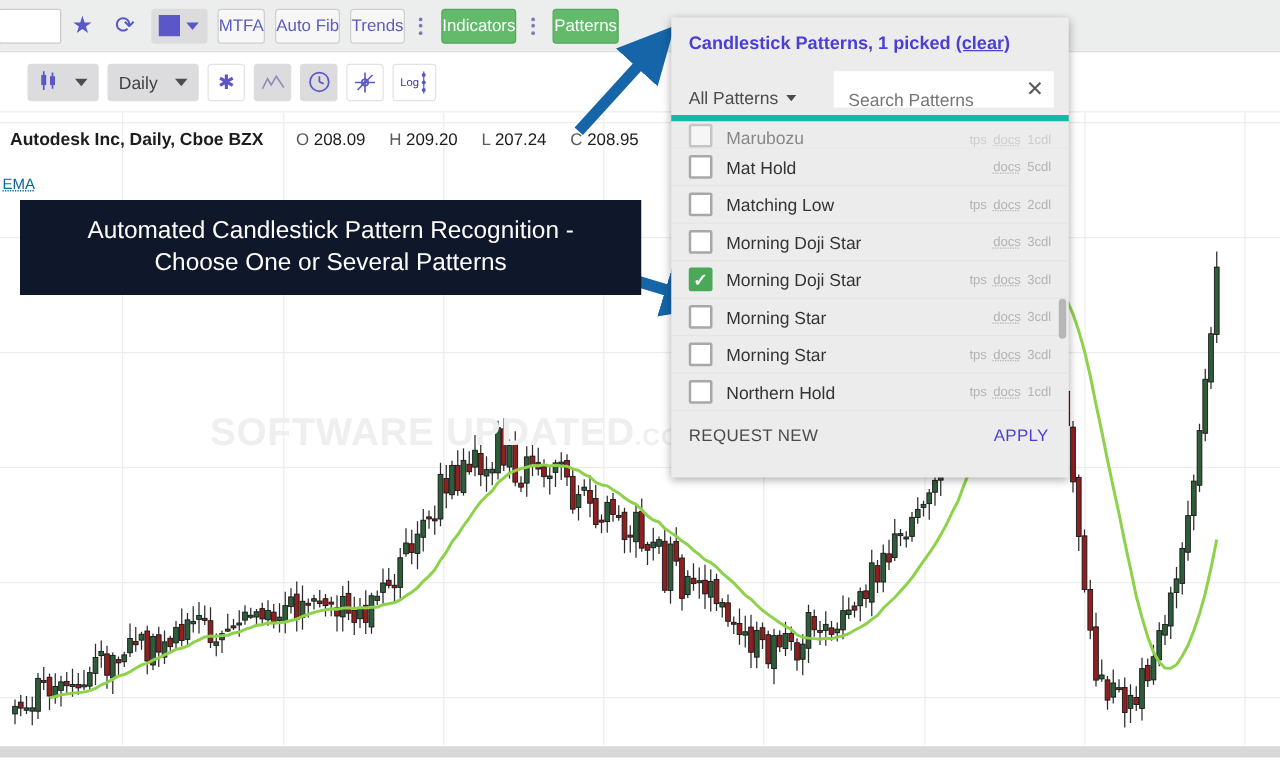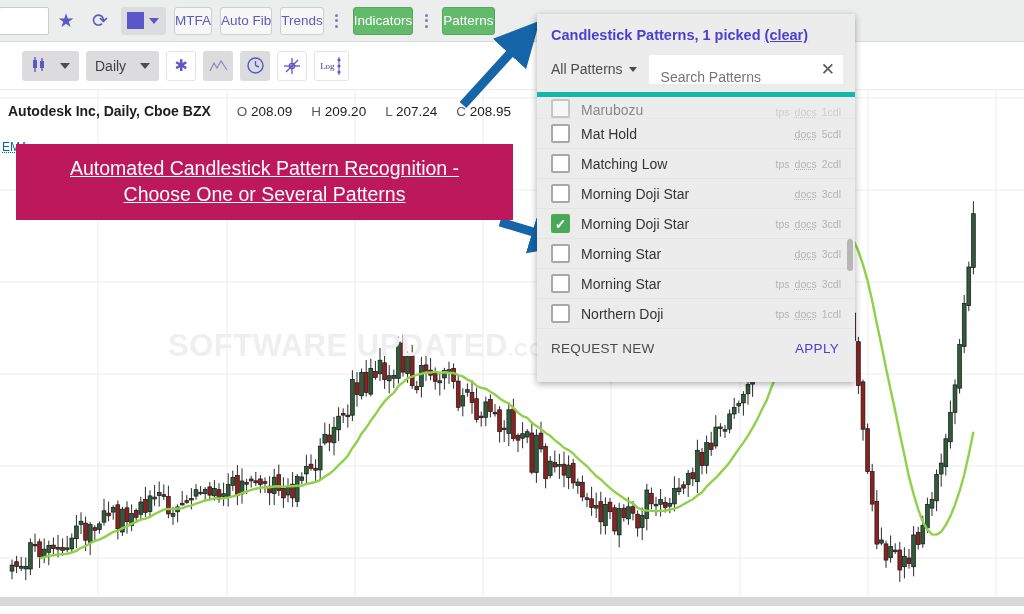--- a/index.html
+++ b/index.html
@@ -95,40 +95,39 @@
   .hscroll {
     position:absolute; left:0; bottom:0; width:1024px; height:9px; background:#d8d8d8;
   }
   .vscroll-thumb {
     position:absolute; right:171px; top:135px; width:7px; height:38px; background:#bdbdbd;
     border-radius:1px;
   }
 
   
   .callout {
-    position:absolute; left:16px; top:144px; width:497px; height:76px;
-    background:#be185d; color:#fff; display:flex; align-items:center; justify-content:center;
+    position:absolute; left:16px; top:160px; width:497px; height:76px;
+    background:#0f172a; color:#fff; display:flex; align-items:center; justify-content:center;
     text-align:center; font-size:19.5px; line-height:1.32; z-index:20;
     font-family:"Liberation Sans", sans-serif;
-    text-decoration:underline;
   }
   .arrows { position:absolute; inset:0; z-index:19; pointer-events:none; }
 
   
   .panel {
     position:absolute; left:537px; top:14px; width:318px; height:368px;
     background:#ececec; z-index:25;
     box-shadow:0 2px 7px rgba(0,0,0,0.33);
   }
   .panel-title {
     padding:13px 14px 9px 14px; font-size:14.5px; font-weight:bold; color:#4a3fd0;
   }
   .panel-title .clear { text-decoration:underline; cursor:pointer; }
   .panel-filters {
-    display:flex; align-items:center; padding:0 12px 0 14px; gap:12px; height:34px;
+    display:flex; align-items:flex-end; padding:0 12px 0 14px; gap:30px; height:34px;
   }
   .all-patterns {
     font-size:14px; color:#4b4b4f; display:flex; align-items:center; gap:6px; cursor:pointer;
     white-space:nowrap;
   }
   .caret-s { width:0;height:0;border-left:4.5px solid transparent;border-right:4.5px solid transparent;
              border-top:5.5px solid #4b4b4f; }
   .search-box {
     flex:1; height:29px; background:#fff; display:flex; align-items:center;
     padding:0 8px 0 10px; justify-content:space-between;
@@ -693,21 +692,21 @@
       </svg>
     </div>
     <div class="t2btn t2white">
       <svg width="20" height="20" viewBox="0 0 20 20">
         <line x1="2" y1="10" x2="18" y2="10" stroke="#5b57c9" stroke-width="1.3"></line>
         <line x1="10" y1="2" x2="10" y2="18" stroke="#5b57c9" stroke-width="1.3"></line>
         <line x1="4" y1="16" x2="16" y2="4" stroke="#5b57c9" stroke-width="1.3"></line>
         <circle cx="10" cy="10" r="2.6" fill="none" stroke="#5b57c9" stroke-width="1.3"></circle>
       </svg>
     </div>
-    <div class="t2btn t2white" style="padding:0 5px;font-family:Liberation Serif, serif;">
+    <div class="t2btn t2white" style="padding:0 5px;">
       <span style="font-size:9px;color:#3a3a8a;">Log</span>
       <svg width="8" height="18" viewBox="0 0 8 18">
         <line x1="4" y1="0" x2="4" y2="18" stroke="#5b57c9" stroke-width="1"></line>
         <circle cx="4" cy="3" r="1.6" fill="#5b57c9"></circle>
         <circle cx="4" cy="9" r="1.6" fill="#5b57c9"></circle>
         <circle cx="4" cy="15" r="1.6" fill="#5b57c9"></circle>
       </svg>
     </div>
   </div>
 
@@ -798,21 +797,21 @@
           <span class="cbox"></span>
           <span class="plabel">Morning Star</span>
           <span class="pmeta">
             <span>tps</span>
             <span class="docs">docs</span>
             <span>3cdl</span>
           </span>
         </div>
         <div class="prow">
           <span class="cbox"></span>
-          <span class="plabel">Northern Doji</span>
+          <span class="plabel">Northern Hold</span>
           <span class="pmeta">
             <span>tps</span>
             <span class="docs">docs</span>
             <span>1cdl</span>
           </span>
         </div>
         <div class="plist-thumb"></div>
     </div>
     <div class="panel-foot">
       <span class="req-new">REQUEST NEW</span>

